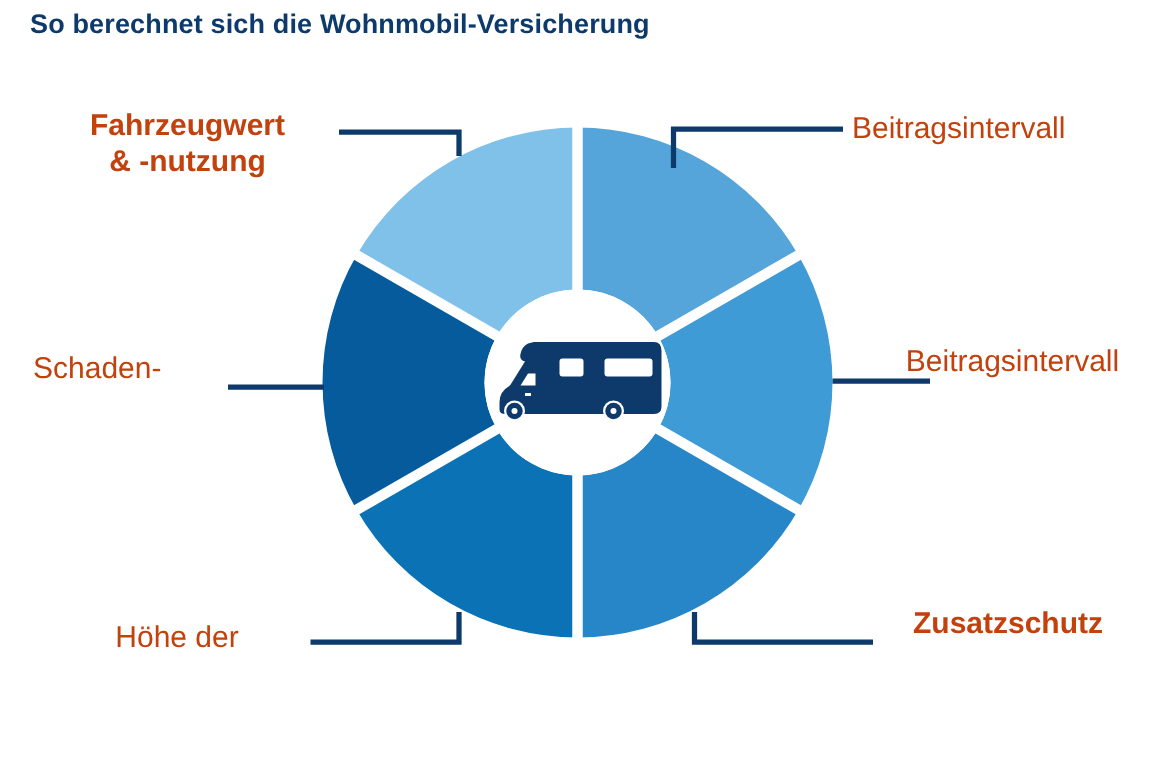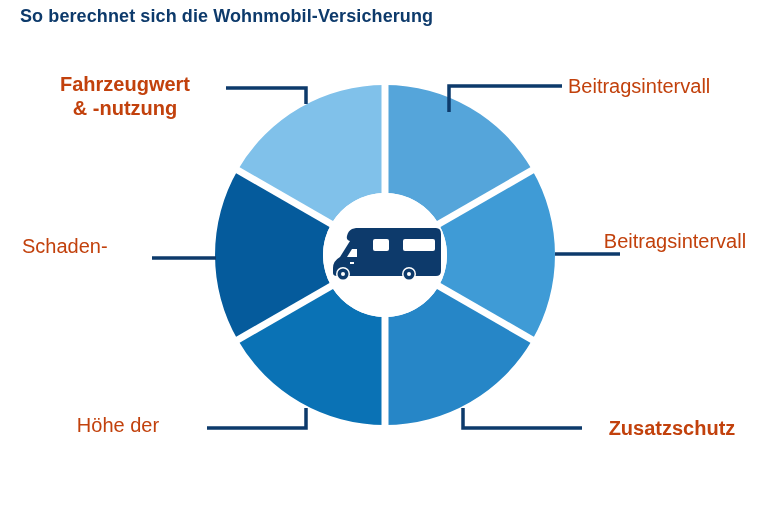--- a/index.html
+++ b/index.html
@@ -62,21 +62,21 @@
     <circle cx="409" cy="274" r="2" fill="#ffffff"></circle>
   </g>
 </svg>
 
 <div class="label semi" style="left:568px; top:74px;">
   <div>Beitragsintervall</div>
 </div>
 <div class="label semi" style="left:582px; top:229px; width:186px;">
   <div>Beitragsintervall</div>
 </div>
-<div class="label bold" style="left:592px; top:416px; width:160px;">
+<div class="label bold" style="left:592px; top:404px; width:160px;">
   <div>Zusatzschutz</div>
 </div>
 <div class="label semi" style="left:23px; top:413px; width:190px;">
   <div>Höhe der</div>
 </div>
 <div class="label semi" style="left:22px; top:234px; text-align:left;">
   <div>Schaden-</div>
 </div>
 <div class="label bold" style="left:50px; top:72px; width:150px;">
   <div>Fahrzeugwert</div>

